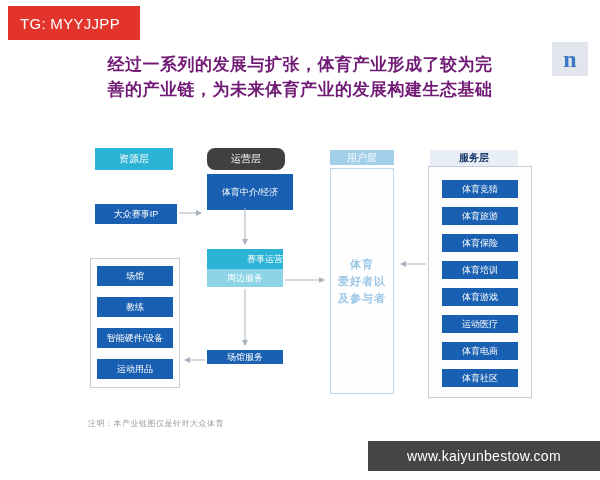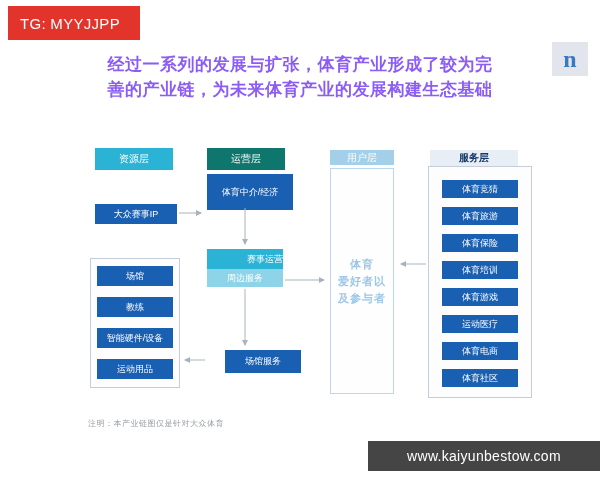--- a/index.html
+++ b/index.html
@@ -9,46 +9,46 @@
 
   .tg-banner { position:absolute; left:8px; top:6px; width:132px; height:34px;
     background:#e3342c; color:#fff; font-size:15px; font-weight:500;
     display:flex; align-items:center; padding-left:12px; letter-spacing:.3px; }
 
   .n-logo { position:absolute; left:552px; top:42px; width:36px; height:34px;
     background:#e2e6ec; color:#3a78c2; font-family:"Liberation Serif",serif;
     font-size:24px; font-weight:bold; display:flex; align-items:center; justify-content:center; }
 
   .title { position:absolute; left:0; top:52px; width:600px; text-align:center;
-    color:#8b5cf6; font-size:17px; font-weight:bold; line-height:25px; letter-spacing:.5px; }
+    color:#701a75; font-size:17px; font-weight:bold; line-height:25px; letter-spacing:.5px; }
 
   
   .col-header { position:absolute; height:22px; display:flex; align-items:center;
     justify-content:center; font-size:10px; color:#fff; }
   .hdr-resource  { left:95px;  top:148px; width:78px; background:#2bb3d6; }
-  .hdr-operation { left:207px; top:148px; width:78px; background:#0f766e; }
+  .hdr-operation { left:207px; top:148px; width:78px; background:#404040;border-radius:8px; }
   .hdr-user      { left:330px; top:150px; width:64px; height:15px; background:#a4cfe8; }
   .hdr-service   { left:430px; top:150px; width:88px; height:16px; background:#e8eef5; color:#15386b; font-weight:bold; }
 
   .dark-box { background:#1a60b2; color:#fff; font-size:9px; display:flex;
     align-items:center; justify-content:center; white-space:nowrap; }
 
   .ip-box { position:absolute; left:95px; top:204px; width:82px; height:20px; }
 
   .resource-group { position:absolute; left:90px; top:258px; width:90px; height:130px;
     border:1px solid #c5ced8; display:flex; flex-direction:column; align-items:center;
     padding-top:7px; gap:11px; background:#fdfdfd; }
   .resource-group .dark-box { width:76px; height:20px; }
 
   .agency-box   { position:absolute; left:207px; top:174px; width:86px; height:36px; }
   .eventops-box { position:absolute; left:207px; top:249px; width:76px; height:20px;
     background:#2bb3d6; color:#fff; font-size:9px; display:flex; align-items:center; justify-content:center;padding-left:40px; }
   .peripheral-box { position:absolute; left:207px; top:269px; width:76px; height:18px;
     background:#8ed4e8; color:#fff; font-size:9px; display:flex; align-items:center; justify-content:center; }
-  .venue-box { position:absolute; left:225px; top:350px; width:76px; height:23px; }
+  .venue-box { position:absolute; left:207px; top:350px; width:76px; height:14px; }
 
   .user-box { position:absolute; left:330px; top:168px; width:64px; height:226px;
     border:1px solid #bcd7ec; background:#fefeff; display:flex; flex-direction:column;
     align-items:center; justify-content:center; color:#9cc8e8; font-size:11px;
     line-height:17px; font-weight:bold; letter-spacing:1px; }
 
   .service-box { position:absolute; left:428px; top:166px; width:104px; height:232px;
     border:1px solid #c5ced8; background:#fdfdfd; display:flex; flex-direction:column;
     align-items:center; padding-top:13px; gap:9px; }
   .service-box .dark-box { width:76px; height:18px; }

